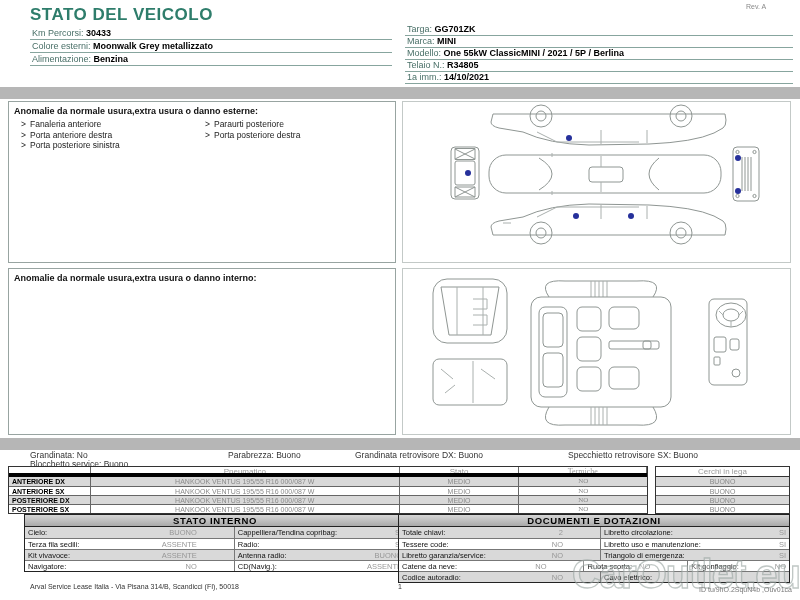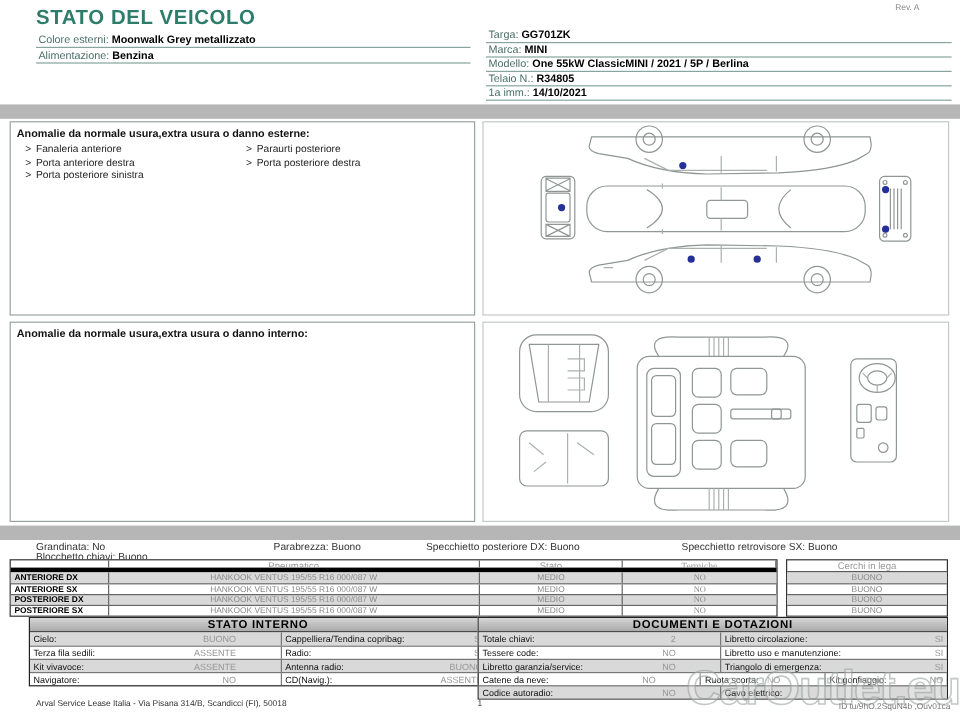--- a/index.html
+++ b/index.html
@@ -93,20 +93,21 @@
 </style>
 </head>
 <body>
 
 <div class="page">
 
   <div class="title">STATO DEL VEICOLO</div>
   <div class="rev">Rev. A</div>
 
   <div class="hfields hf-left">
+    <div class="hrow"><span>Km Percorsi: </span><b>30433</b></div>
     <div class="hrow"><span>Colore esterni: </span><b>Moonwalk Grey metallizzato</b></div>
     <div class="hrow"><span>Alimentazione: </span><b>Benzina</b></div>
   </div>
 
   <div class="hfields hf-right">
     <div class="hrow"><span>Targa: </span><b>GG701ZK</b></div>
     <div class="hrow"><span>Marca: </span><b>MINI</b></div>
     <div class="hrow"><span>Modello: </span><b>One 55kW ClassicMINI / 2021 / 5P / Berlina</b></div>
     <div class="hrow"><span>Telaio N.: </span><b>R34805</b></div>
     <div class="hrow"><span>1a imm.: </span><b>14/10/2021</b></div>
@@ -228,23 +229,23 @@
         <rect x="21" y="40" width="9" height="11" rx="2"></rect>
         <rect x="5" y="58" width="6" height="8" rx="1"></rect>
         <circle cx="27" cy="74" r="4"></circle>
       </g>
     </svg>
   </div>
 
   <div class="grayband band2"></div>
 
   <div class="cond" style="left:30px;  top:450px;"><span>Grandinata: </span><span>No</span></div>
-  <div class="cond" style="left:30px;  top:459px;"><span>Blocchetto chiavi: </span><span>Buono</span></div>
+  <div class="cond" style="left:30px;  top:459px;"><span>Blocchetto service: </span><span>Buono</span></div>
   <div class="cond" style="left:228px; top:450px;"><span>Parabrezza: </span><span>Buono</span></div>
-  <div class="cond" style="left:355px; top:450px;"><span>Specchietto posteriore DX: </span><span>Buono</span></div>
+  <div class="cond" style="left:355px; top:450px;"><span>Grandinata retrovisore DX: </span><span>Buono</span></div>
   <div class="cond" style="left:568px; top:450px;"><span>Specchietto retrovisore SX: </span><span>Buono</span></div>
 
   <div class="tyres">
     <div class="trow hdr">
       <div class="tc tc-pos"></div>
       <div class="tc tc-pne">Pneumatico</div>
       <div class="tc tc-sta">Stato</div>
       <div class="tc tc-ter">Termiche</div>
     </div>
     <div class="trow alt">

